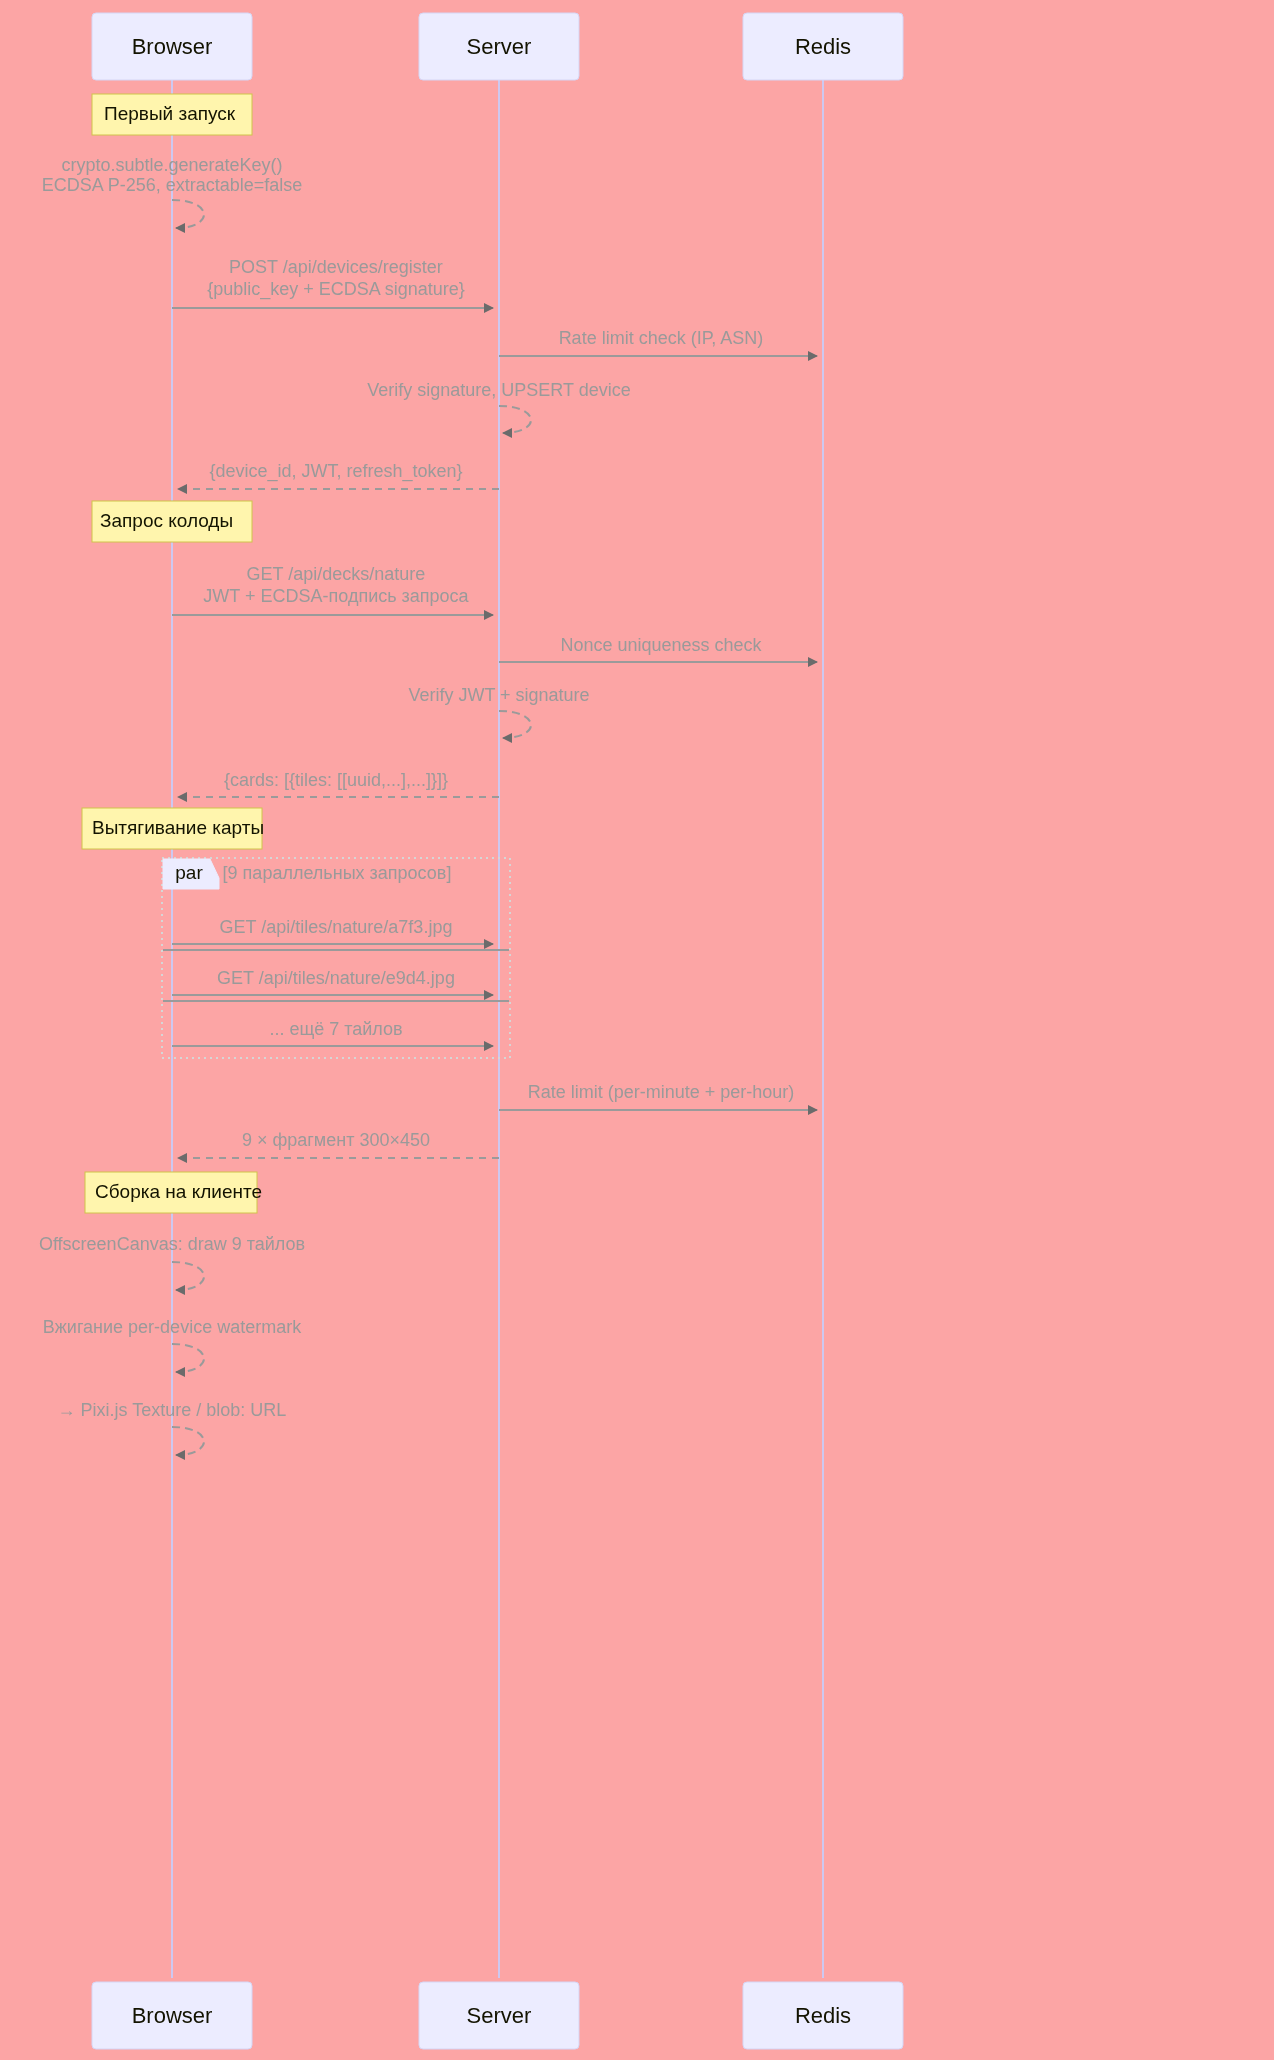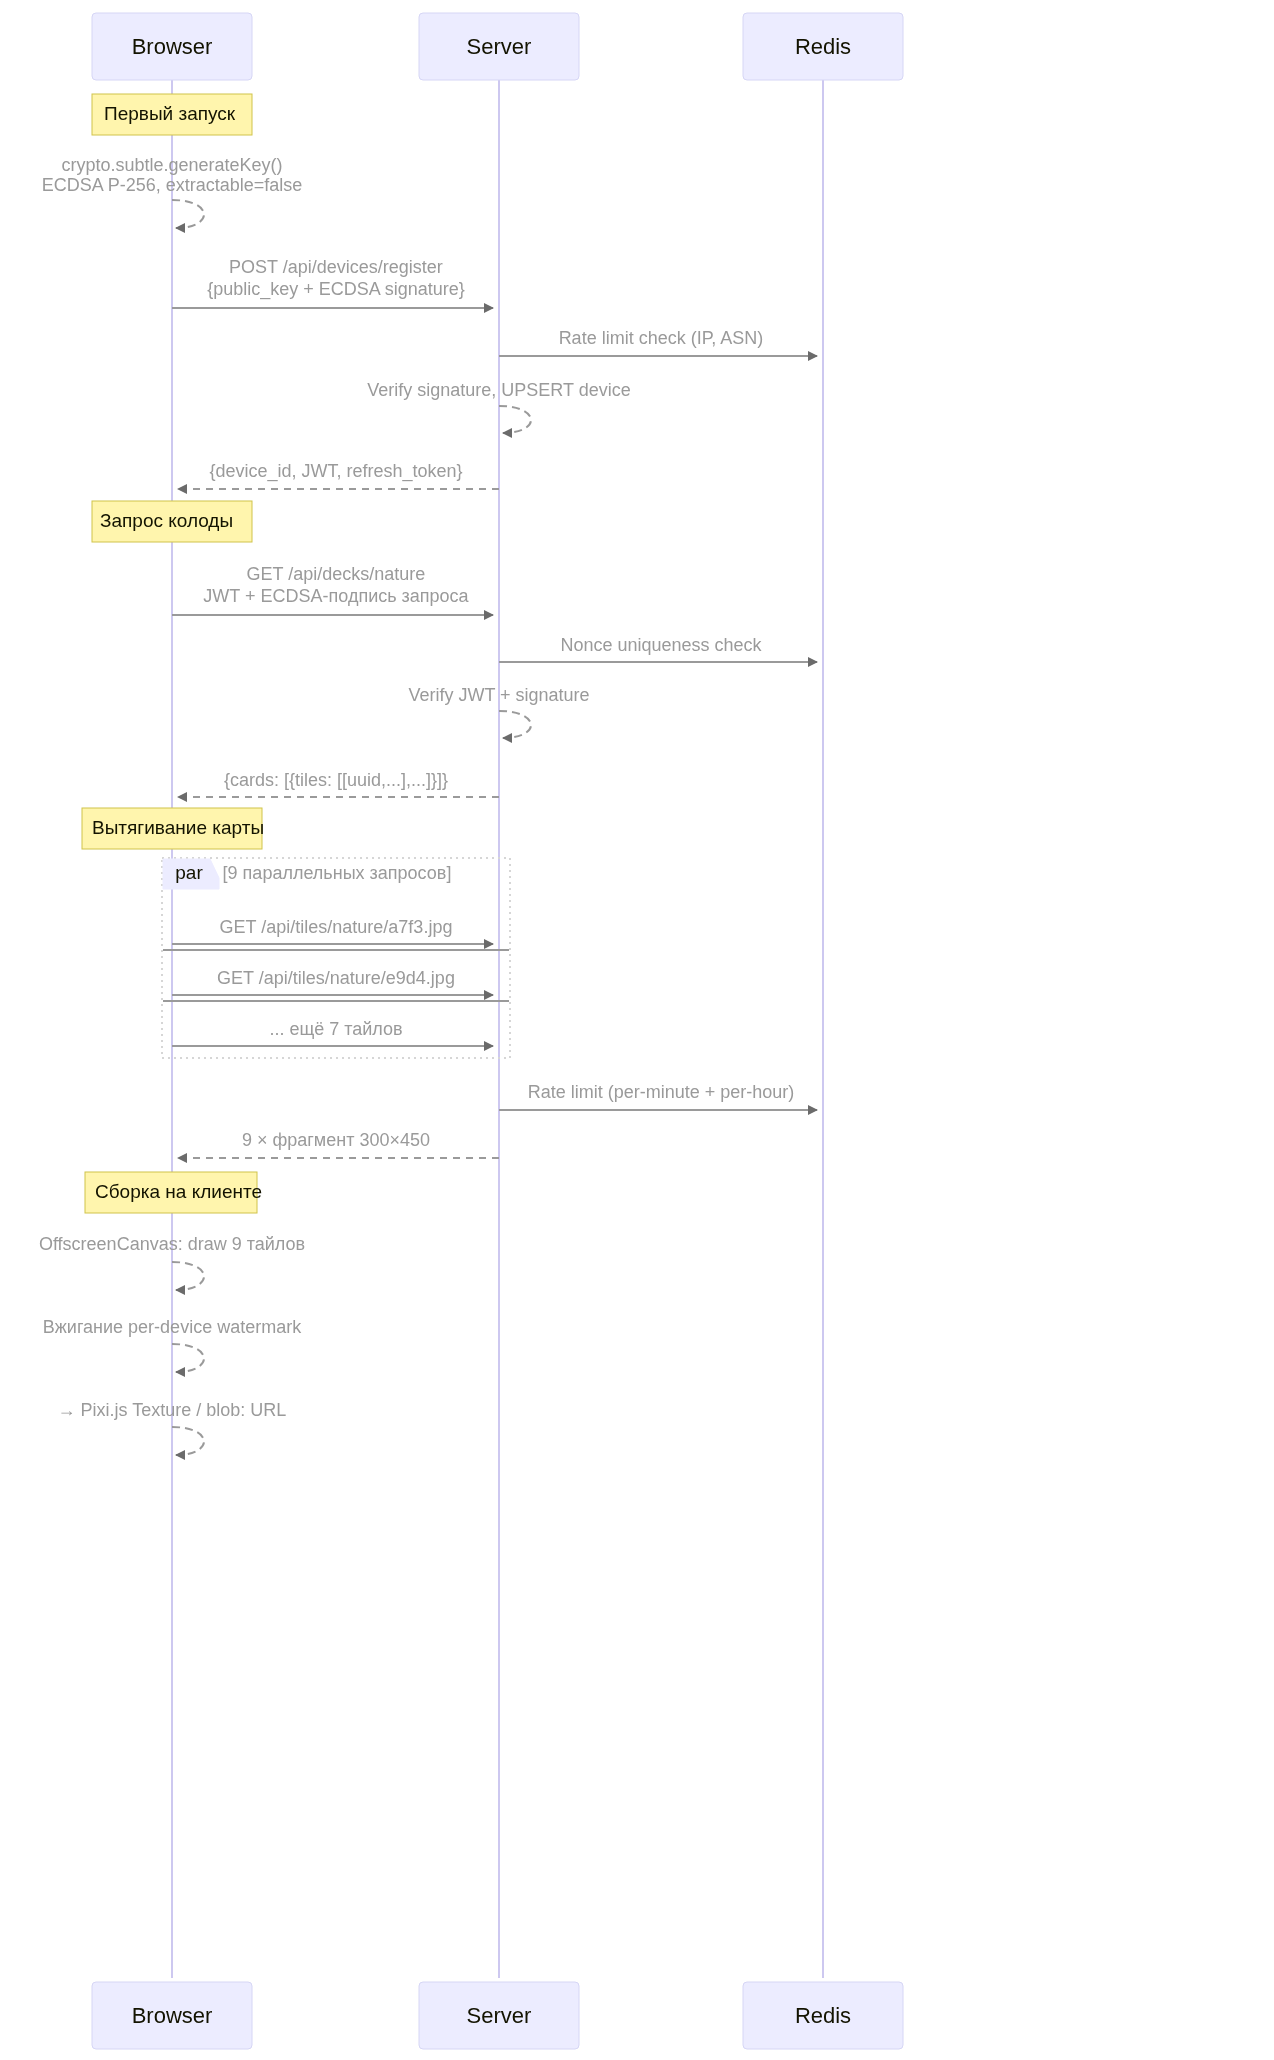--- a/index.html
+++ b/index.html
@@ -7,21 +7,21 @@
     padding: 0;
     background: #000000;
   }
   body {
     font-family: "Liberation Sans", sans-serif;
   }
   #diagram {
     position: relative;
     width: 1274px;
     height: 2060px;
-    background: #ffffff;
+    background: #fca5a5;
     overflow: hidden;
   }
   svg#seq {
     position: absolute;
     left: 0;
     top: 0;
     width: 1274px;
     height: 2060px;
     display: block;
   }

